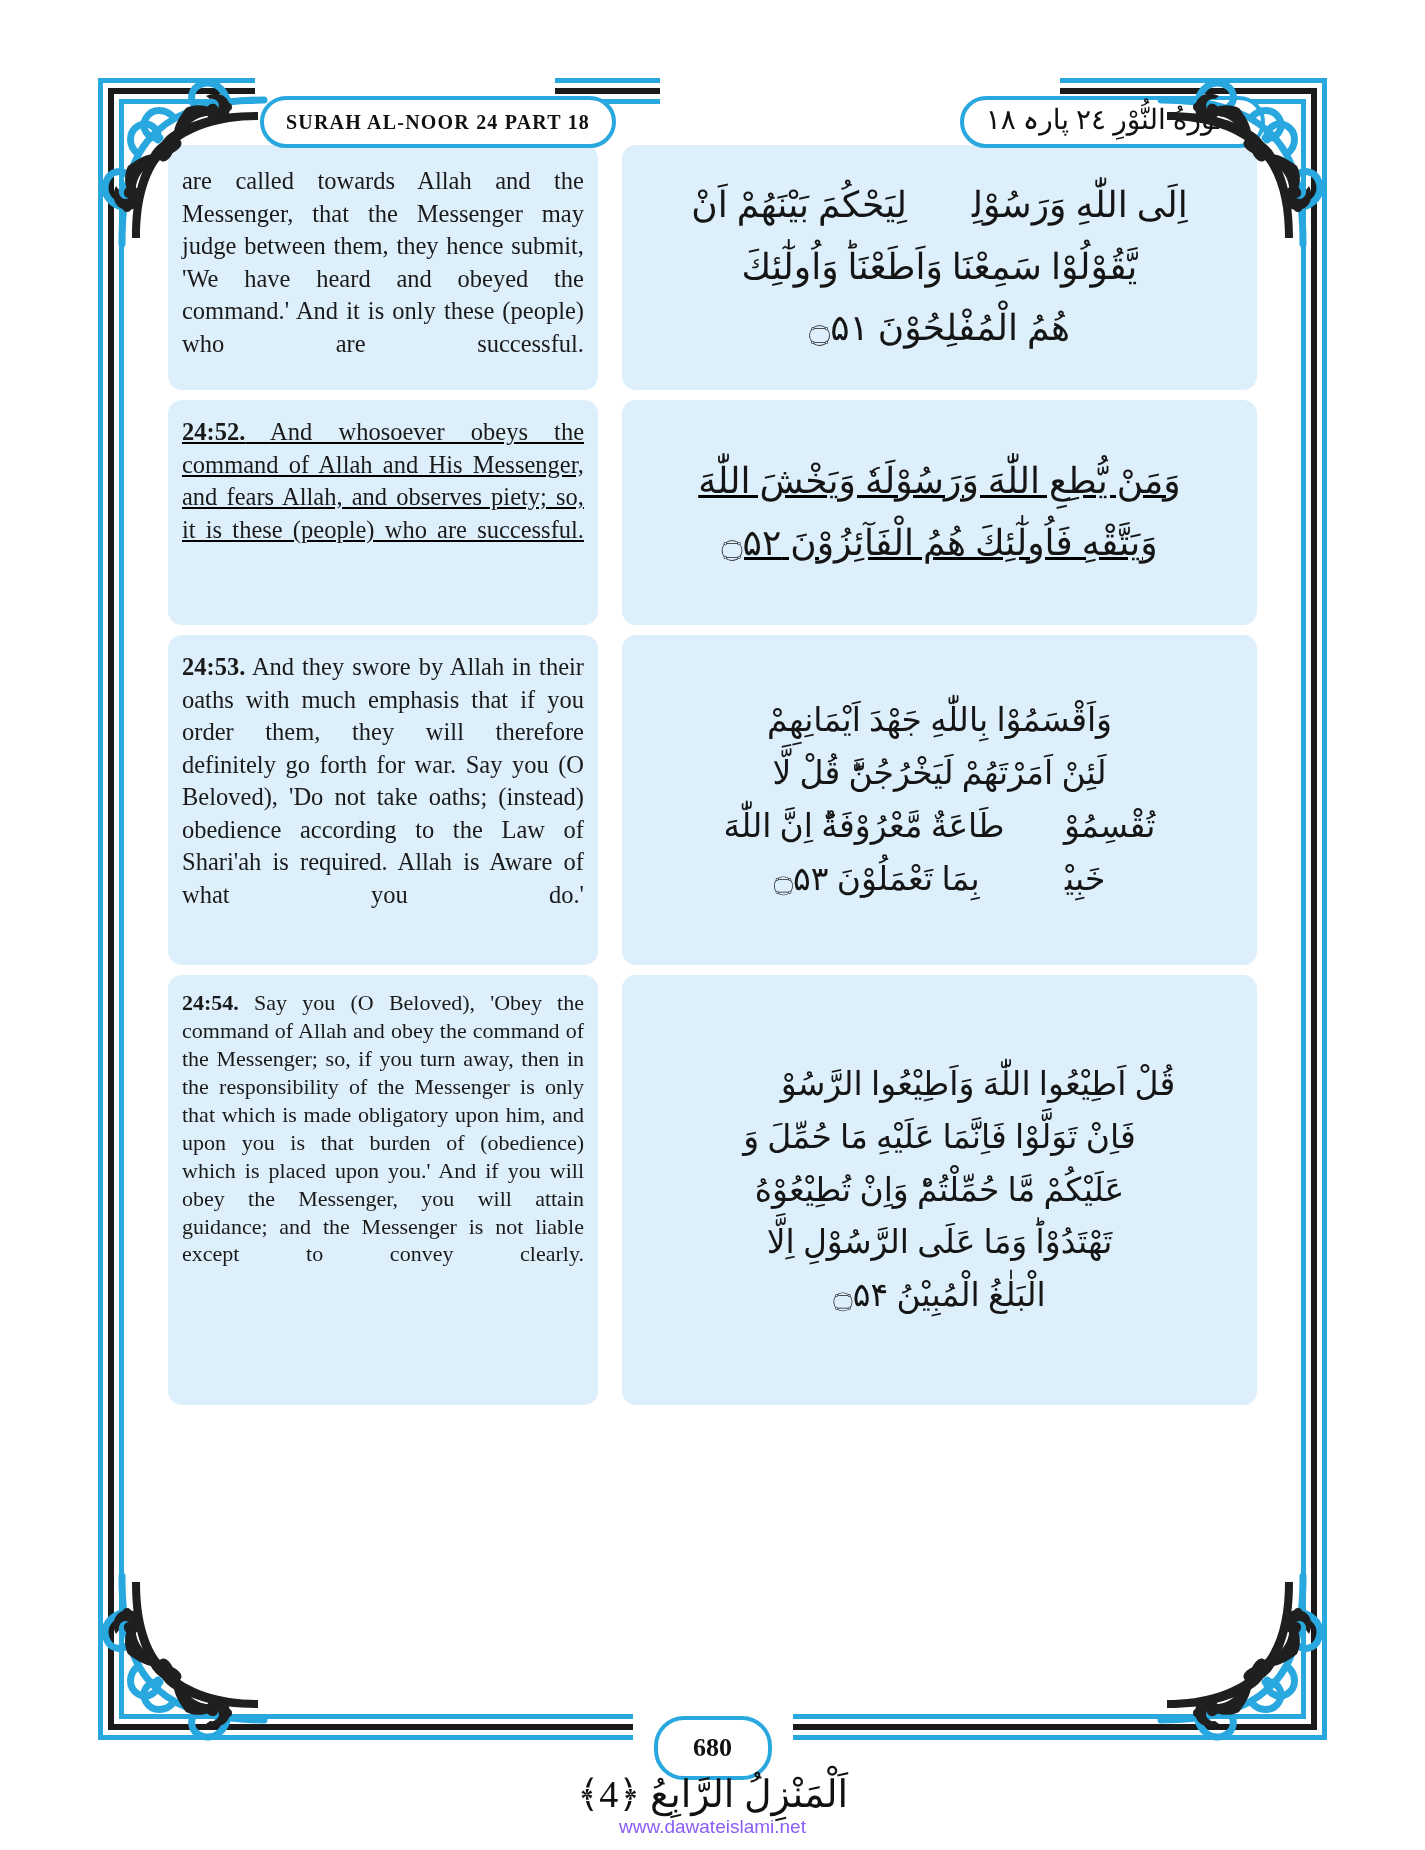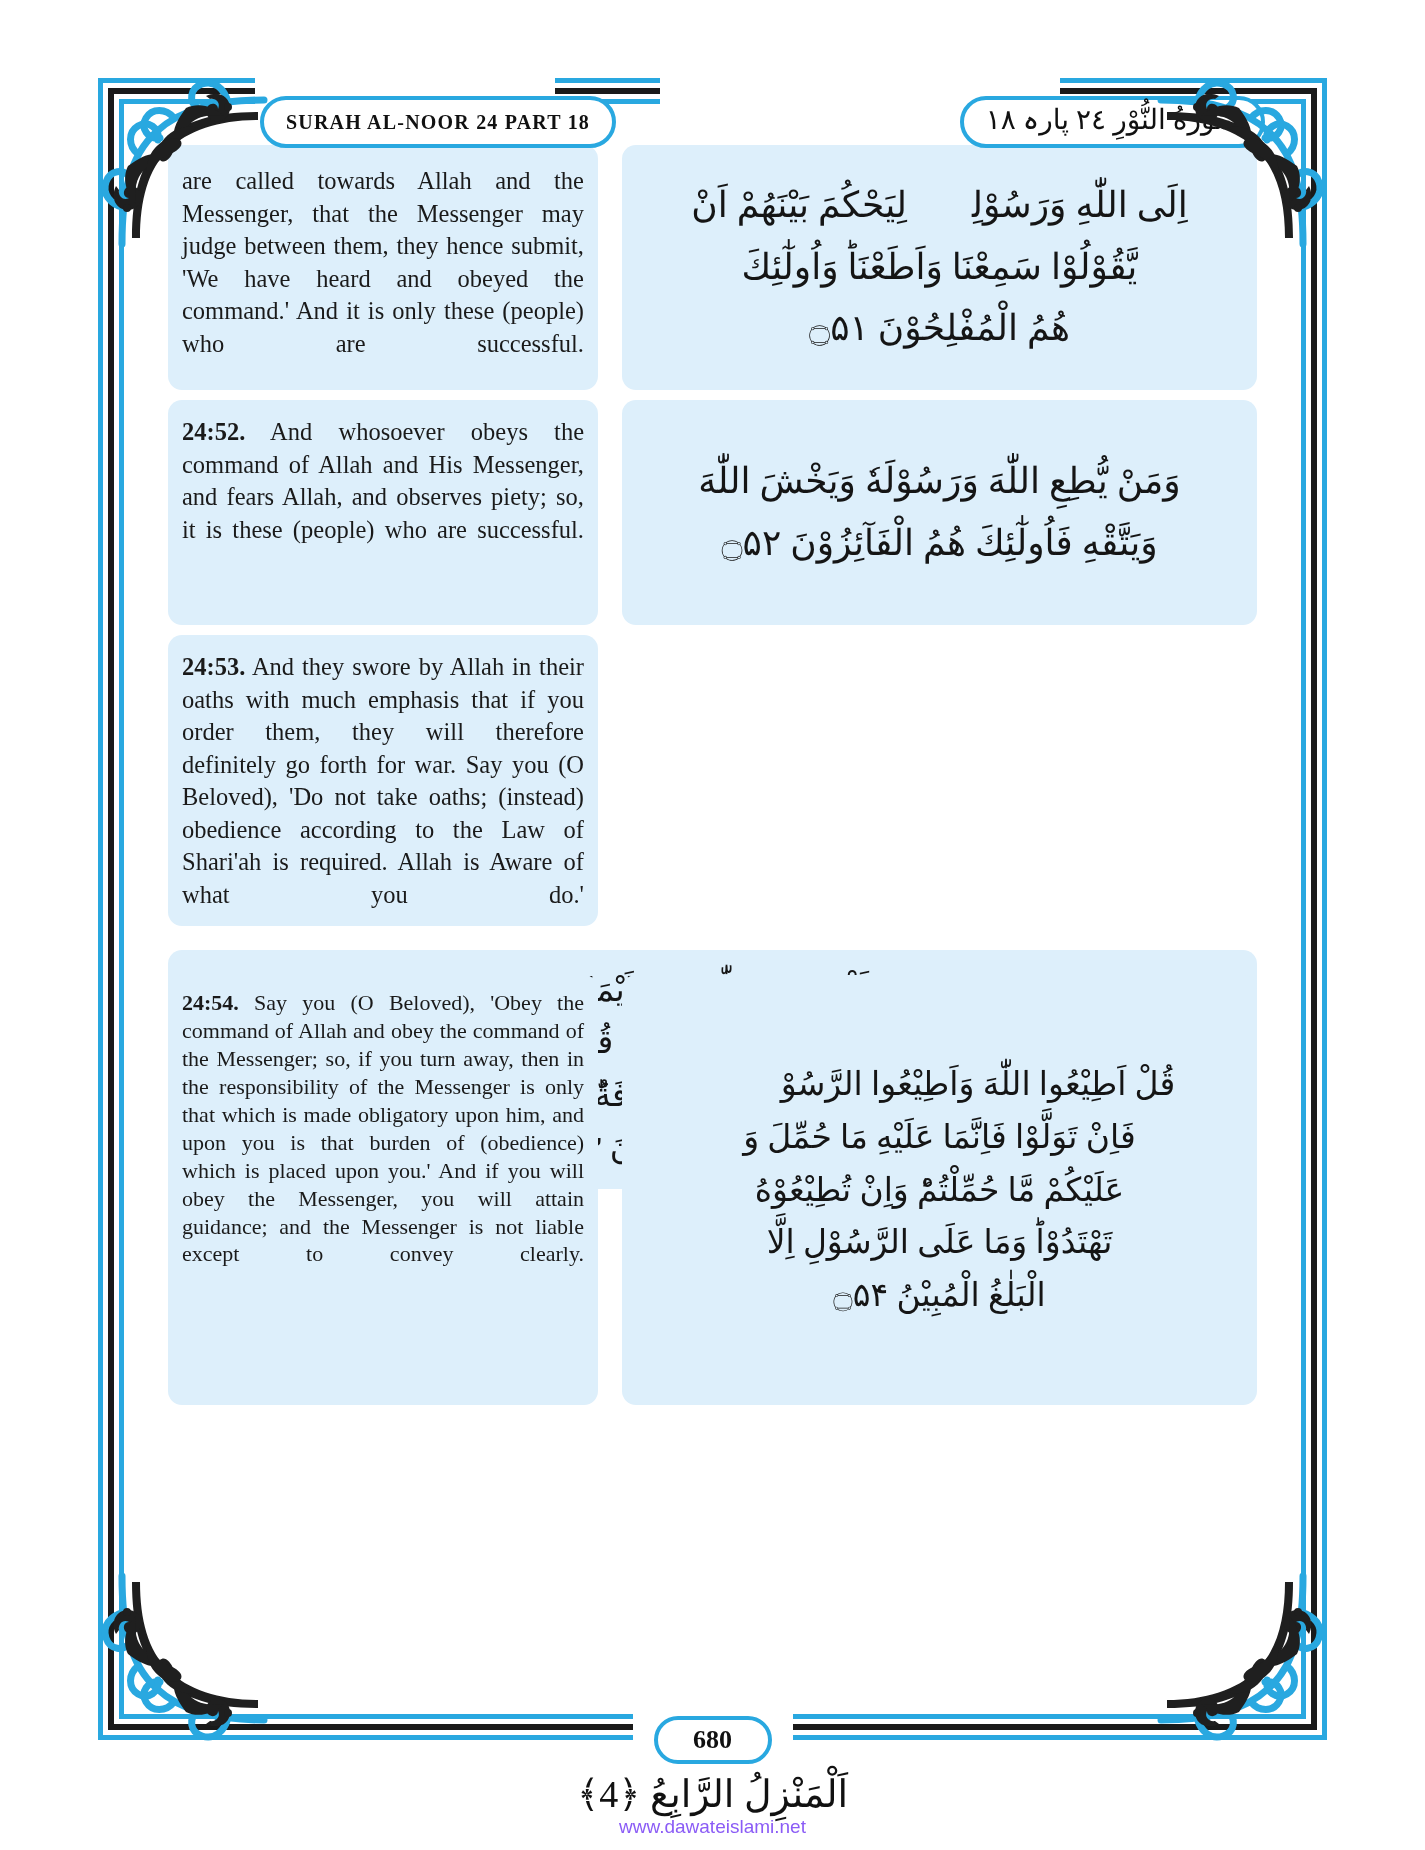--- a/index.html
+++ b/index.html
@@ -163,43 +163,43 @@
   }
   .cell-ar.tight { font-size: 33px; line-height: 1.6; }
   .ar-line { white-space: nowrap; }
 
   .vnum {
     font-weight: bold;
   }
 
   
   .row-1 { height: 245px; }
-  .row-2 { height: 225px; }
-  .row-3 { height: 330px; flex-direction: column; }
+  .row-2 { height: 225px; text-decoration: underline; }
+  .row-3 { height: 330px; }
   .row-4 { height: 430px; }
 
   .row-1 .cell-en { padding-top: 20px; }
 
   
   .footer {
     position: absolute;
     left: 0; right: 0;
     bottom: 0;
     height: 230px;
     z-index: 8;
   }
   .page-pill {
     position: absolute;
     left: 50%;
     transform: translateX(-50%);
     top: 96px;
     background: #ffffff;
     border: 4px solid #29a8e0;
     border-radius: 30px;
-    height: 48px;
+    height: 64px;
     min-width: 118px;
     display: flex;
     align-items: center;
     justify-content: center;
     font-family: "Liberation Serif", serif;
     font-weight: bold;
     font-size: 26px;
     color: #111111;
     box-sizing: border-box;
   }

